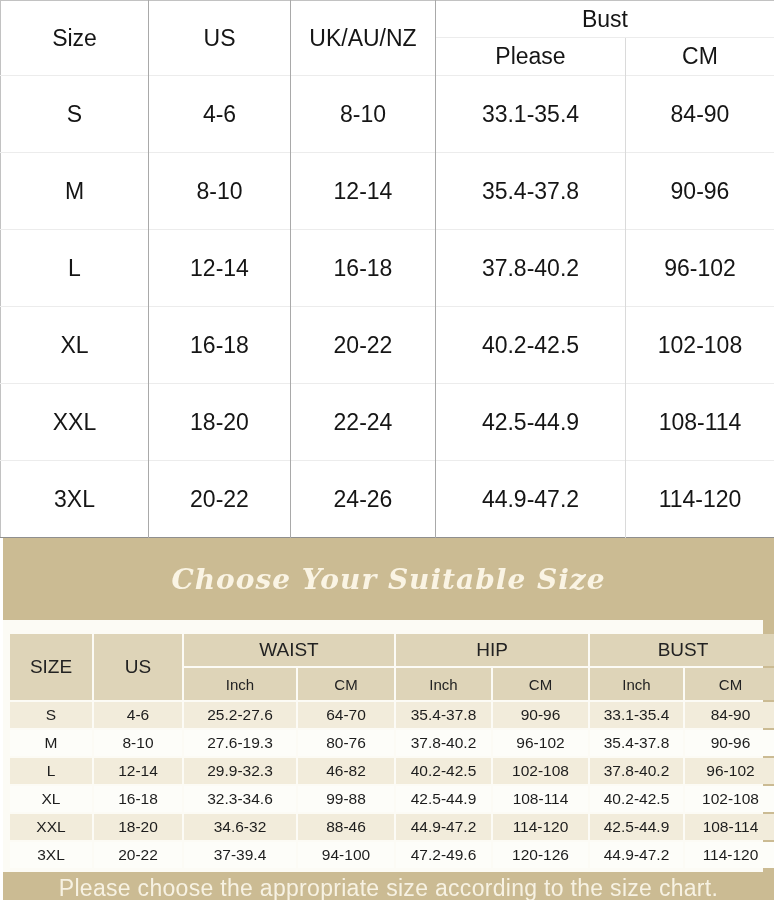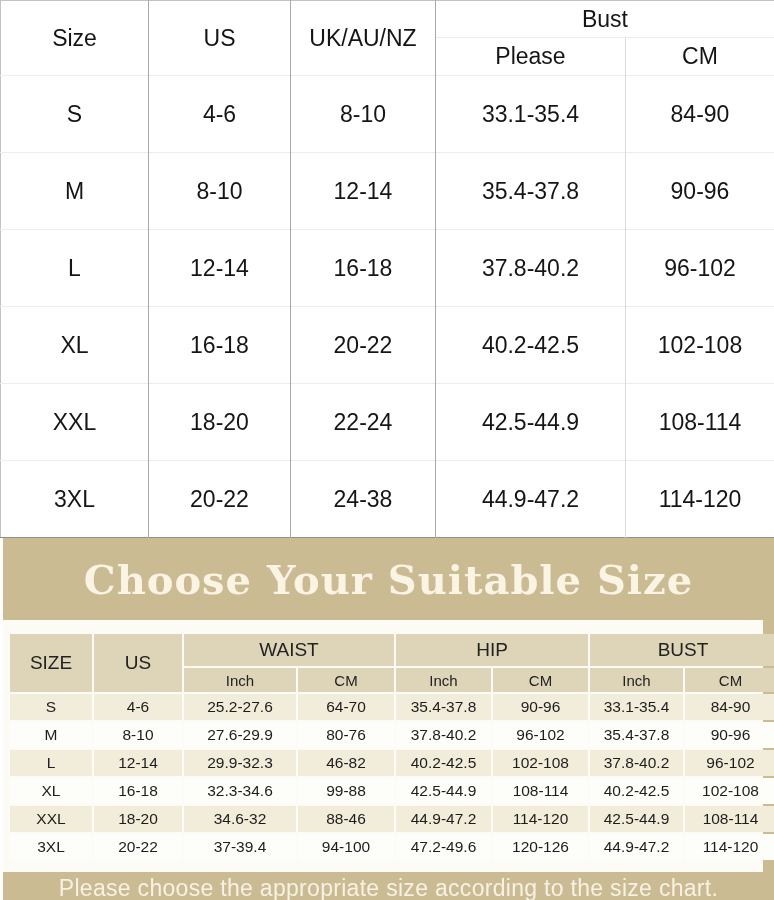--- a/index.html
+++ b/index.html
@@ -15,29 +15,29 @@
   .top-table .lt{border-right-color:#dadada;}
   .top-table .hr1{height:37px;}
   .top-table .hr2{height:38px;}
   .top-table tbody td{border-top:1px solid #ececec;height:76px;}
   .top-table .bust-span{border-bottom:1px solid #ececec;}
 
   
   .bottom{height:367px;background:#cbbb93;border-left:3px solid #ffffff;
     box-sizing:border-box;display:flex;flex-direction:column;}
   .banner{height:82px;flex:0 0 82px;display:flex;align-items:center;justify-content:center;}
-  .banner-text{font-family:"DejaVu Serif",serif;font-weight:bold;
-    font-size:40px;letter-spacing:1px;color:#faf4e4;}
+  .banner-text{font-family:"DejaVu Serif",serif;font-style:italic;font-weight:bold;
+    font-size:28px;letter-spacing:1px;color:#faf4e4;}
   .panel{flex:1 1 auto;background:#fcfbf5;margin-right:11px;
     padding:12px 0 0 5px;box-sizing:border-box;}
 
   .sizechart{border-collapse:separate;border-spacing:2px;table-layout:fixed;width:752px;}
   .sizechart th{background:#ded4b8;color:#222;font-weight:400;padding:0;text-align:center;vertical-align:middle;}
   .sizechart .grp{font-size:19px;height:32px;}
-  .sizechart .sub{font-size:15px;height:24px;}
+  .sizechart .sub{font-size:15px;height:32px;}
   .sizechart td{font-size:15.5px;color:#1d1d1d;text-align:center;vertical-align:middle;height:26px;padding:0;}
   .sizechart tr.odd td{background:#f2ecdb;}
   .sizechart tr.even td{background:#fdfdf9;}
 
   .footer-bar{height:33px;flex:0 0 33px;display:flex;align-items:center;justify-content:center;}
   .footer-text{font-size:23px;color:#f7f2e3;letter-spacing:.3px;}
 </style>
 </head>
 <body>
 
@@ -93,21 +93,21 @@
     <tr>
       <td>XXL</td>
       <td>18-20</td>
       <td>22-24</td>
       <td class="lt">42.5-44.9</td>
       <td>108-114</td>
     </tr>
     <tr>
       <td>3XL</td>
       <td>20-22</td>
-      <td>24-38</td>
+      <td>24-26</td>
       <td class="lt">44.9-47.2</td>
       <td>114-120</td>
     </tr>
   </tbody>
 </table>
 
 <div class="bottom">
 
   <div class="banner">
     <span class="banner-text">Choose Your Suitable Size</span>
@@ -149,21 +149,21 @@
           <td>25.2-27.6</td>
           <td>64-70</td>
           <td>35.4-37.8</td>
           <td>90-96</td>
           <td>33.1-35.4</td>
           <td>84-90</td>
         </tr>
         <tr class="even">
           <td>M</td>
           <td>8-10</td>
-          <td>27.6-29.9</td>
+          <td>27.6-19.3</td>
           <td>80-76</td>
           <td>37.8-40.2</td>
           <td>96-102</td>
           <td>35.4-37.8</td>
           <td>90-96</td>
         </tr>
         <tr class="odd">
           <td>L</td>
           <td>12-14</td>
           <td>29.9-32.3</td>

